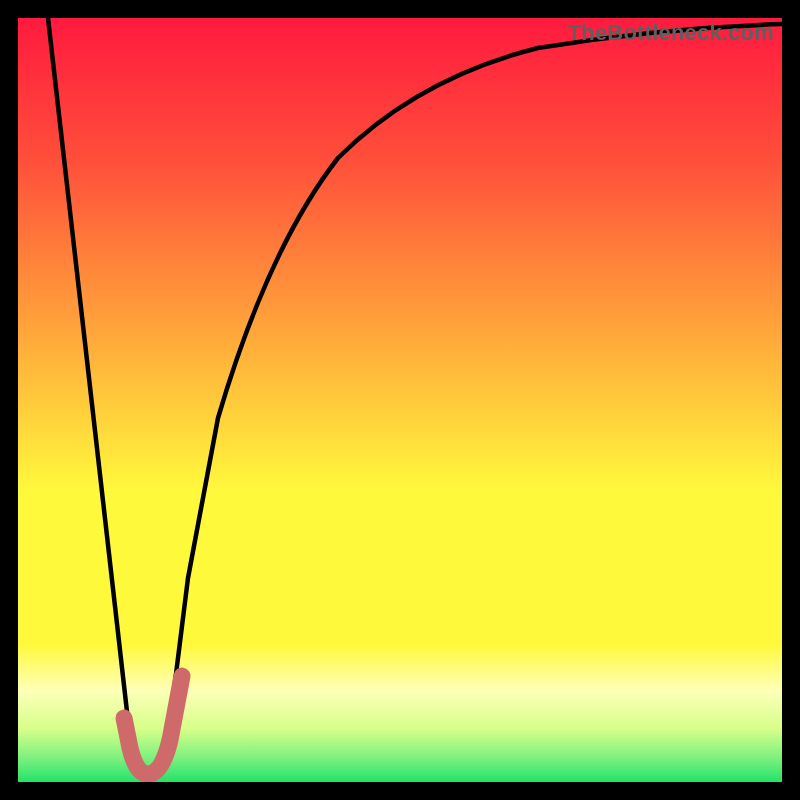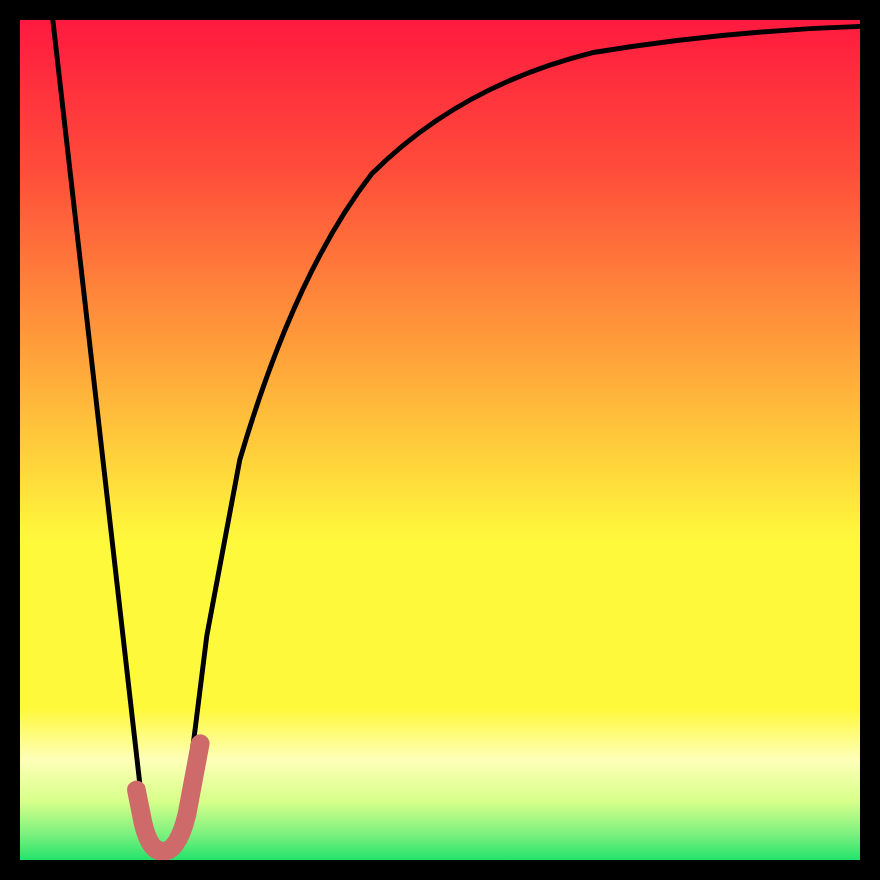--- a/index.html
+++ b/index.html
@@ -85,14 +85,15 @@
                Q 250 230 320 140
                Q 400 60 520 30
                Q 640 10 764 6" fill="none" stroke="#000" stroke-width="4.5" stroke-linecap="round" stroke-linejoin="round"></path>
       <path d="M 106 700
                L 112 730
                Q 118 756 130 756
                Q 144 756 152 722
                L 164 658" fill="none" stroke="#cf6a6a" stroke-width="17" stroke-linecap="round" stroke-linejoin="round"></path>
     </svg>
 
+    <div class="watermark">TheBottleneck.com</div>
   </div>
 </div>
 
 </body></html>

